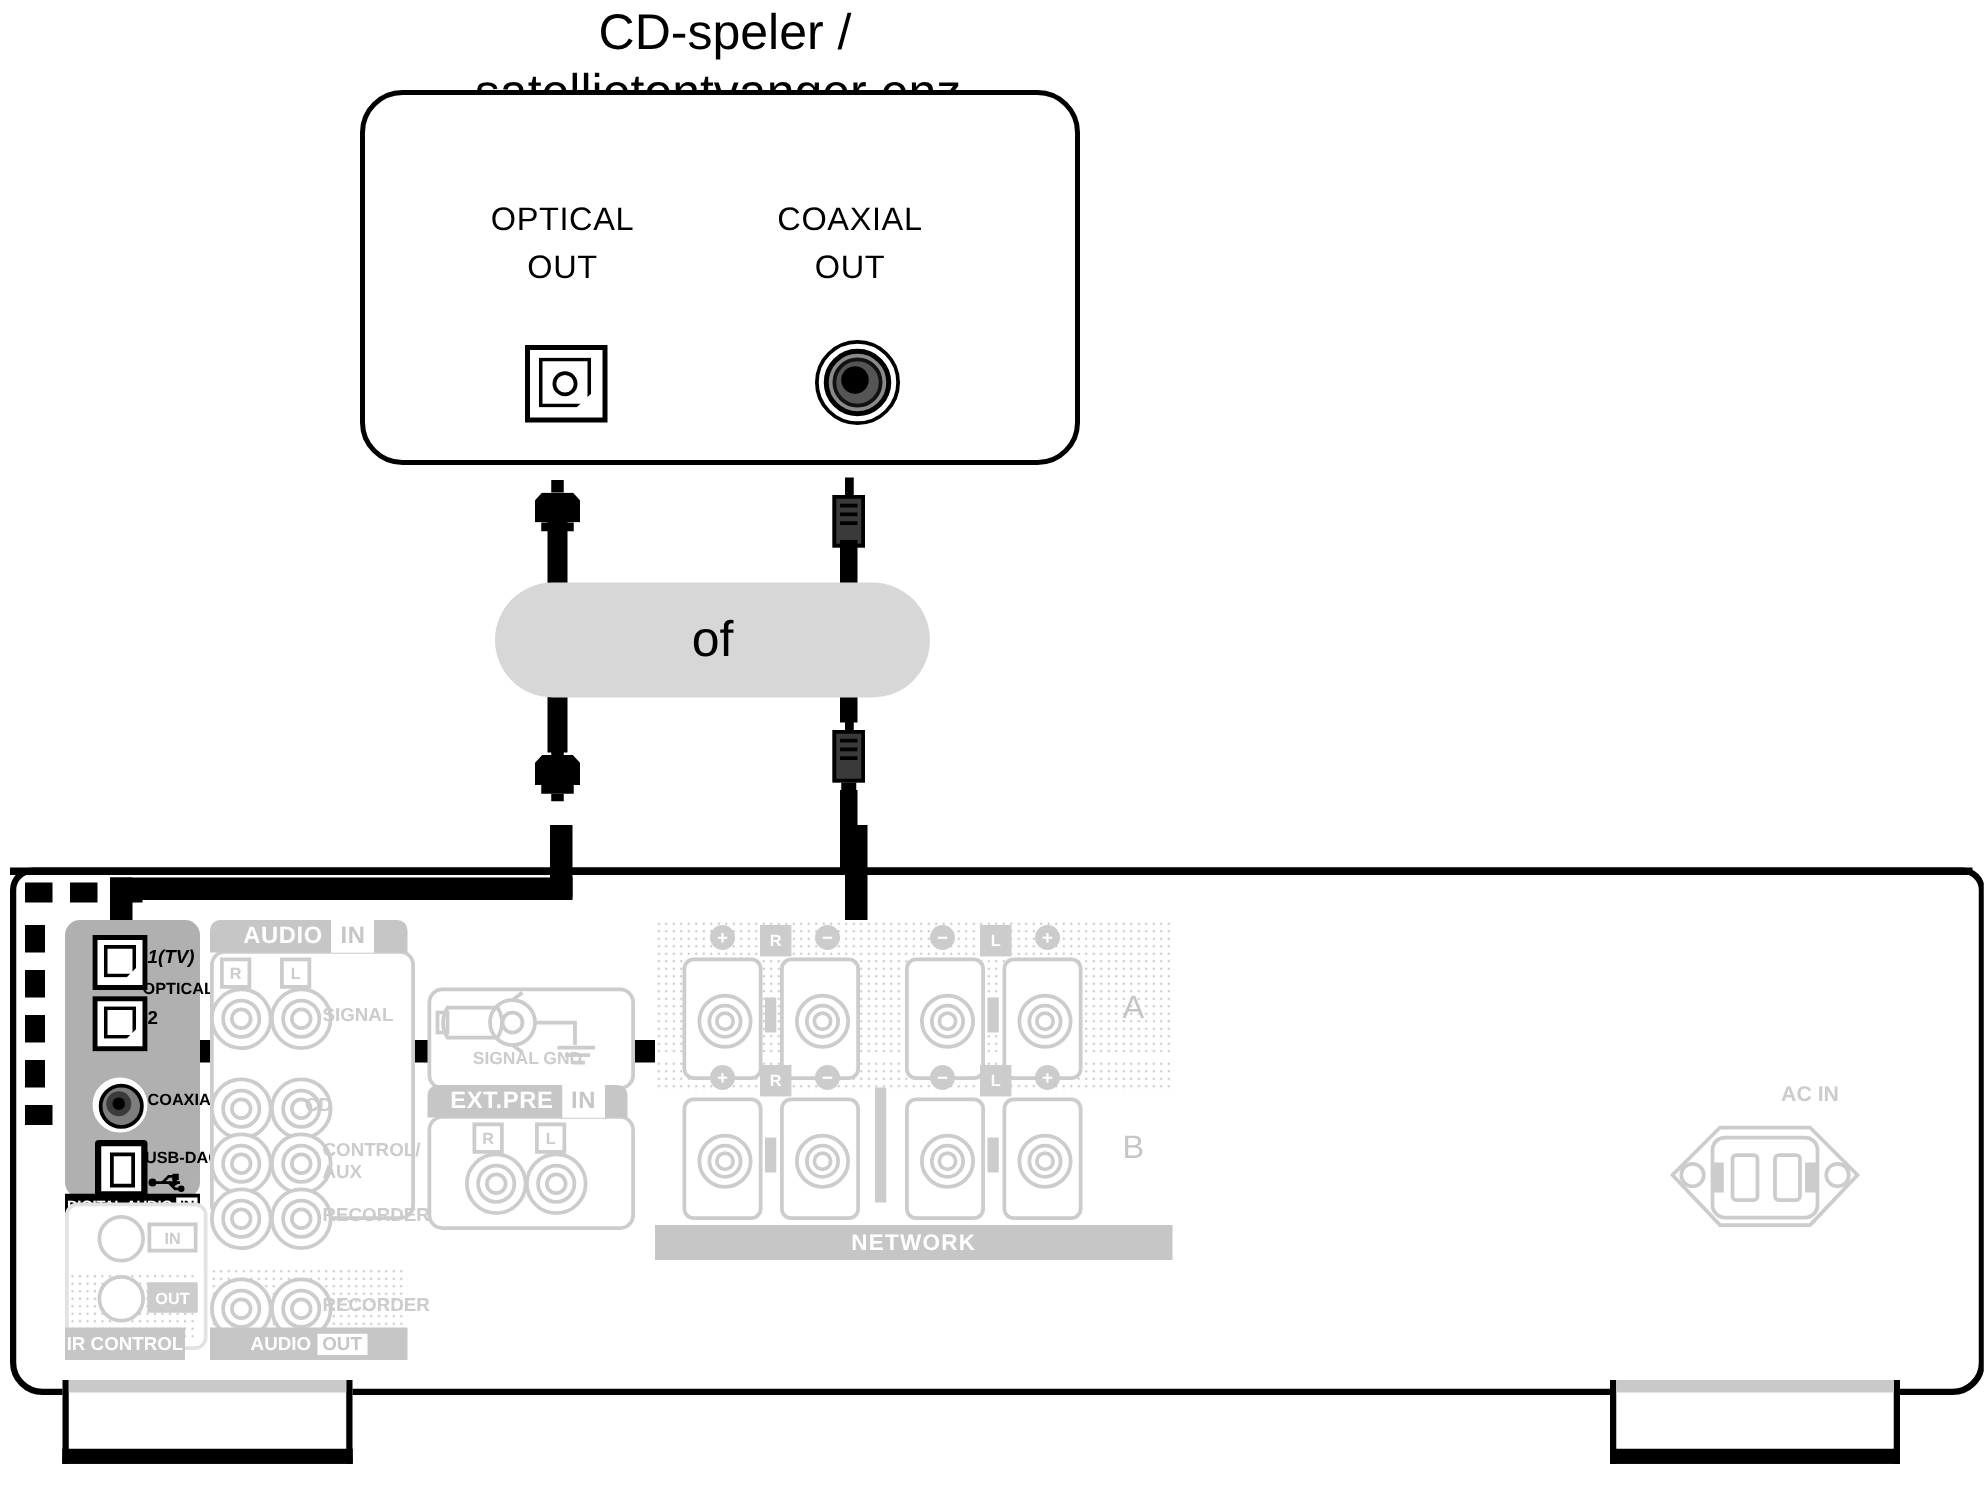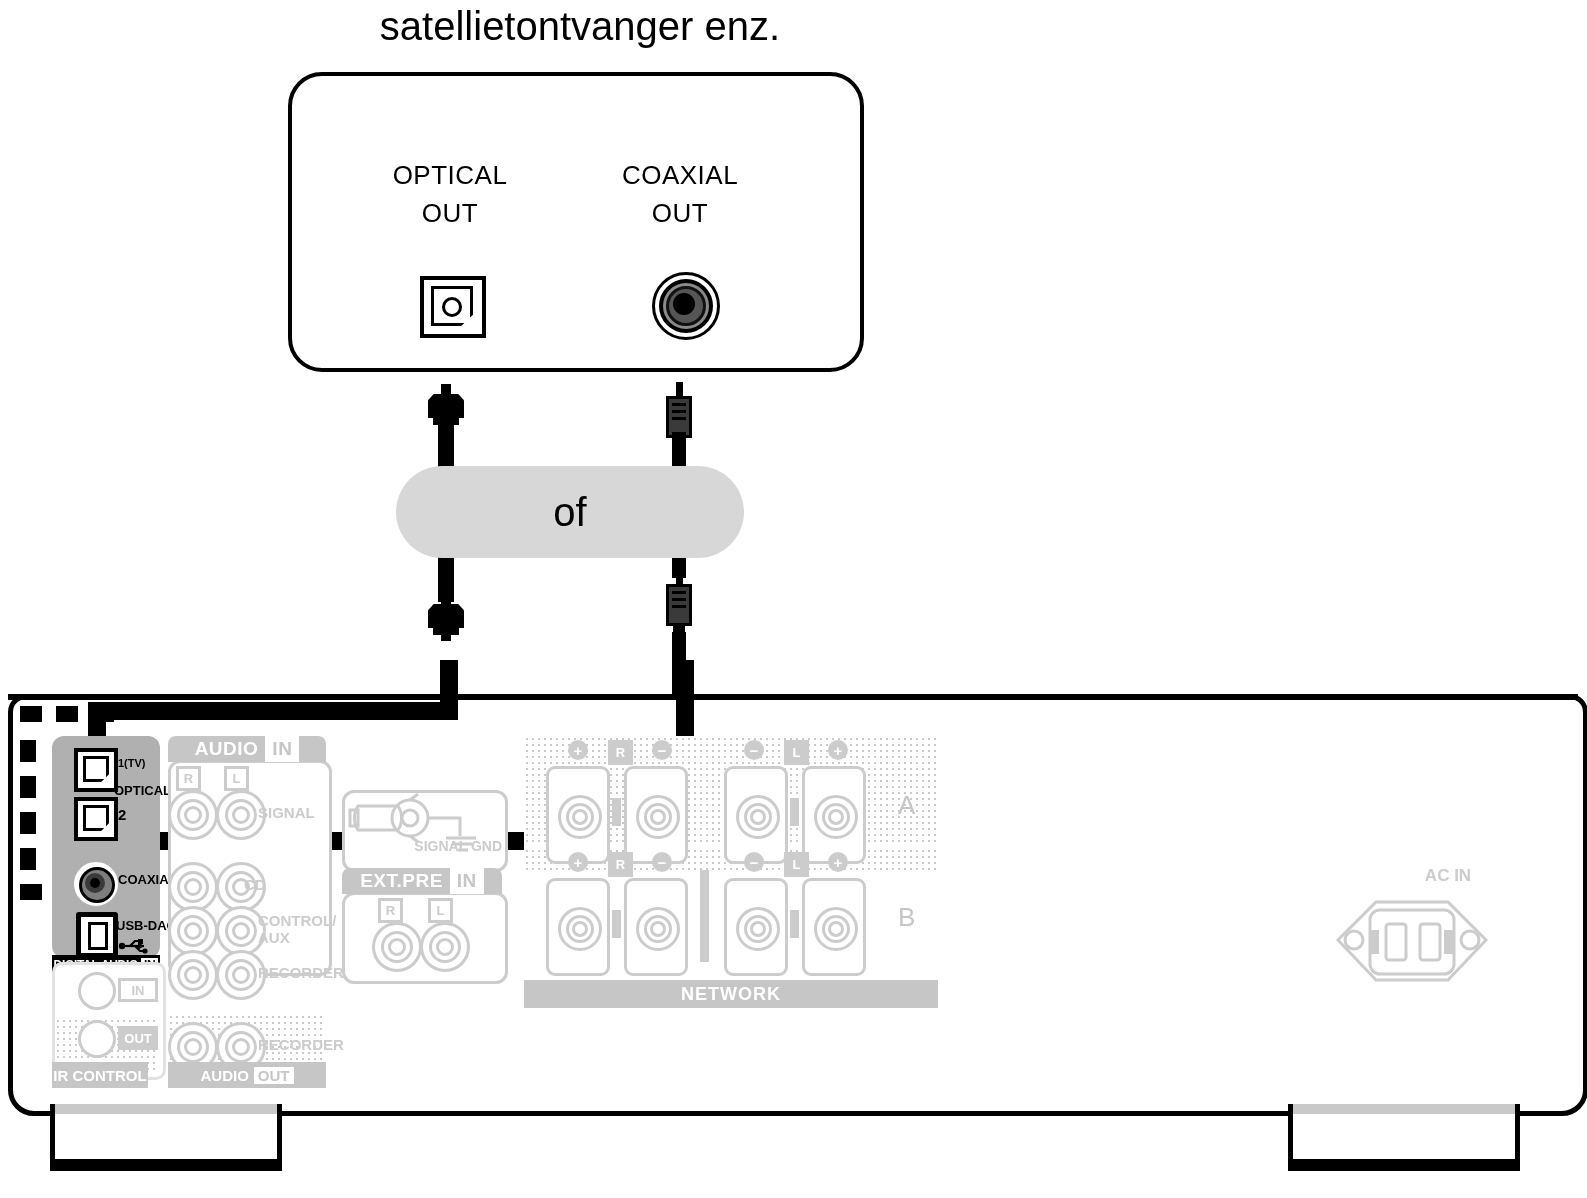--- a/index.html
+++ b/index.html
@@ -122,21 +122,21 @@
   .spkterm .i3{left:23px;top:40px;width:10px;height:10px;}
   .pm{position:absolute;width:20px;height:20px;border-radius:50%;background:#ccc;color:#fff;font-size:15px;
       font-weight:bold;display:flex;align-items:center;justify-content:center;line-height:1;}
   #spk-foot{left:524px;top:980px;width:414px;height:28px;background:#c6c6c6;color:#fff;font-size:18px;
             font-weight:bold;display:flex;align-items:center;justify-content:center;letter-spacing:1px;}
   .abLabel{position:absolute;font-size:26px;color:#c6c6c6;font-weight:normal;}
   .spk-div{position:absolute;width:9px;background:#ccc;}
 
   
   #gnd-panel{left:342px;top:790px;width:160px;height:76px;border:3px solid #ccc;border-radius:12px;background:#fff;}
-  #gnd-cap{left:342px;top:838px;width:160px;text-align:right;font-size:14px;font-weight:bold;color:#ccc;}
+  #gnd-cap{left:342px;top:838px;width:160px;text-align:center;font-size:14px;font-weight:bold;color:#ccc;}
 
   
   #ac-label{left:1388px;top:866px;width:120px;text-align:center;font-size:17px;font-weight:bold;color:#ccc;}
   #ac-inlet{left:1332px;top:898px;width:160px;height:86px;}
 
   
   #ir-panel{left:52px;top:962px;width:108px;height:112px;border:3px solid #e2e2e2;border-radius:10px;background:#fff;}
   #ir-dots{left:55px;top:1018px;width:102px;height:52px;background-image:radial-gradient(#c9c9c9 1.1px,transparent 1.2px);background-size:6px 6px;}
   #ir-foot{left:52px;top:1062px;width:96px;height:26px;background:#c6c6c6;color:#fff;font-size:15px;font-weight:bold;
            display:flex;align-items:center;justify-content:center;}
@@ -145,20 +145,21 @@
   
   #aout-panel{left:168px;top:1014px;width:158px;height:58px;background-image:radial-gradient(#c9c9c9 1.1px,transparent 1.2px);background-size:6px 6px;border-radius:8px;}
   #aout-foot{left:168px;top:1062px;width:158px;height:26px;background:#c6c6c6;color:#fff;font-size:15px;font-weight:bold;
              display:flex;align-items:center;justify-content:center;}
   #aout-foot .tag{background:#fff;color:#c6c6c6;padding:0 4px;margin-left:5px;}
 </style>
 </head>
 <body>
 
 <div class="abs" id="src-title">
+  <div>CD-speler /</div>
   <div>satellietontvanger enz.</div>
 </div>
 
 <div class="abs" id="src-box"></div>
 
 <div class="abs jacklabel" id="lbl-opt">
   <div>OPTICAL</div>
   <div>OUT</div>
 </div>
 <div class="abs jacklabel" id="lbl-coax">
@@ -238,21 +239,21 @@
   <div class="dash abs" style="left:20px;top:884px;width:22px;height:16px;"></div>
   <div class="dash abs" style="left:56px;top:884px;width:22px;height:16px;"></div>
   <div class="dash abs" style="left:92px;top:884px;width:22px;height:16px;"></div>
 </div>
 
 <div class="abs" id="dig-panel"></div>
 
 <div class="opt-port abs" style="left:74px;top:748px;">
   <span class="in"></span>
 </div>
-<div class="dlabel abs" style="left:118px;top:757px;font-size:11px;">1(TV)</div>
+<div class="dlabel abs" style="left:118px;top:757px;font-size:15px;font-style:italic;">1(TV)</div>
 <div class="dlabel abs" style="left:114px;top:783px;">OPTICAL</div>
 
 <div class="opt-port abs" style="left:74px;top:797px;">
   <span class="in"></span>
 </div>
 <div class="dlabel abs" style="left:118px;top:806px;font-size:15px;">2</div>
 
 <div class="coax-port abs" style="left:74px;top:862px;">
   <i class="a"></i>
     <i class="b"></i>

